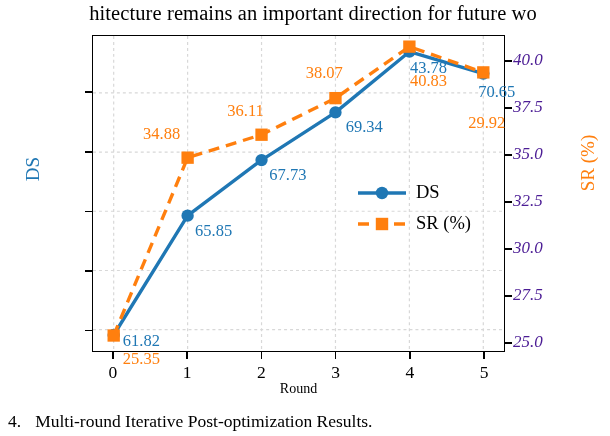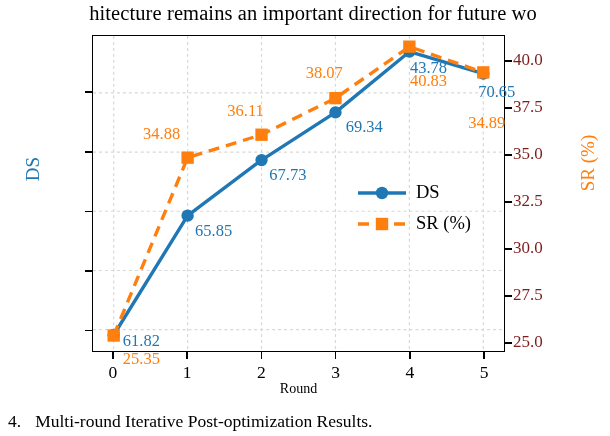--- a/index.html
+++ b/index.html
@@ -26,21 +26,21 @@
   #figure{position:absolute;left:0px;top:26px;width:610px;height:380px;}
 
   #plot-area{
     position:absolute;left:92px;top:9px;width:413px;height:317px;
     background:#ffffff;border:1.6px solid #000;box-sizing:border-box;
   }
   #grid-layer,#series-layer{position:absolute;inset:0;width:100%;height:100%;}
 
   
   .tick{position:absolute;white-space:nowrap;font-size:17px;}
-  .tick-right{left:513px;text-align:center;color:#7f1d1d;}
+  .tick-right{left:513px;text-align:center;color:#4c1d95;font-style:italic;}
   .tick-bottom{top:336px;text-align:center;color:#000;font-size:17.5px;}
 
   .tickmark{position:absolute;background:#000;}
   .tm-left{left:85px;width:7px;height:1.6px;}
   .tm-right{left:505px;width:7px;height:1.6px;}
   .tm-bottom{top:326px;width:1.6px;height:7px;}
 
   #ylabel-left{
     position:absolute;left:-2px;top:132px;width:70px;
     transform:rotate(-90deg);transform-origin:center center;
@@ -146,21 +146,21 @@
         <div class="ann ann-ds" style="left: 195.079px; top: 194.845px;">65.85</div>
         <div class="ann ann-ds" style="left: 269.36px; top: 138.834px;">67.73</div>
         <div class="ann ann-ds" style="left: 345.64px; top: 90.8665px;">69.34</div>
         <div class="ann ann-ds" style="left: 409.921px; top: 31.7904px;">43.78</div>
         <div class="ann ann-ds" style="left: 478.201px; top: 55.8374px;">70.65</div>
         <div class="ann ann-sr" style="left: 122.799px; top: 323.413px;">25.35</div>
         <div class="ann ann-sr" style="left: 143.079px; top: 98.4431px;">34.88</div>
         <div class="ann ann-sr" style="left: 227.36px; top: 75.3442px;">36.11</div>
         <div class="ann ann-sr" style="left: 305.64px; top: 36.5361px;">38.07</div>
         <div class="ann ann-sr" style="left: 409.921px; top: 44.7044px;">40.83</div>
-        <div class="ann ann-sr" style="left: 468.201px; top: 86.6203px;">34.89</div>
+        <div class="ann ann-sr" style="left: 468.201px; top: 86.6203px;">29.92</div>
       </div>
 
     <div id="ylabel-left">DS</div>
     <div id="ylabel-right">SR (%)</div>
     <div id="xlabel">Round</div>
 
     <div id="legend">
         <div class="legend-row">
           <span class="legend-mark"><svg viewBox="0 0 48 16" width="48" height="16">
               <line x1="0" y1="8" x2="48" y2="8" stroke="#1f77b4" stroke-width="3.4"></line>

